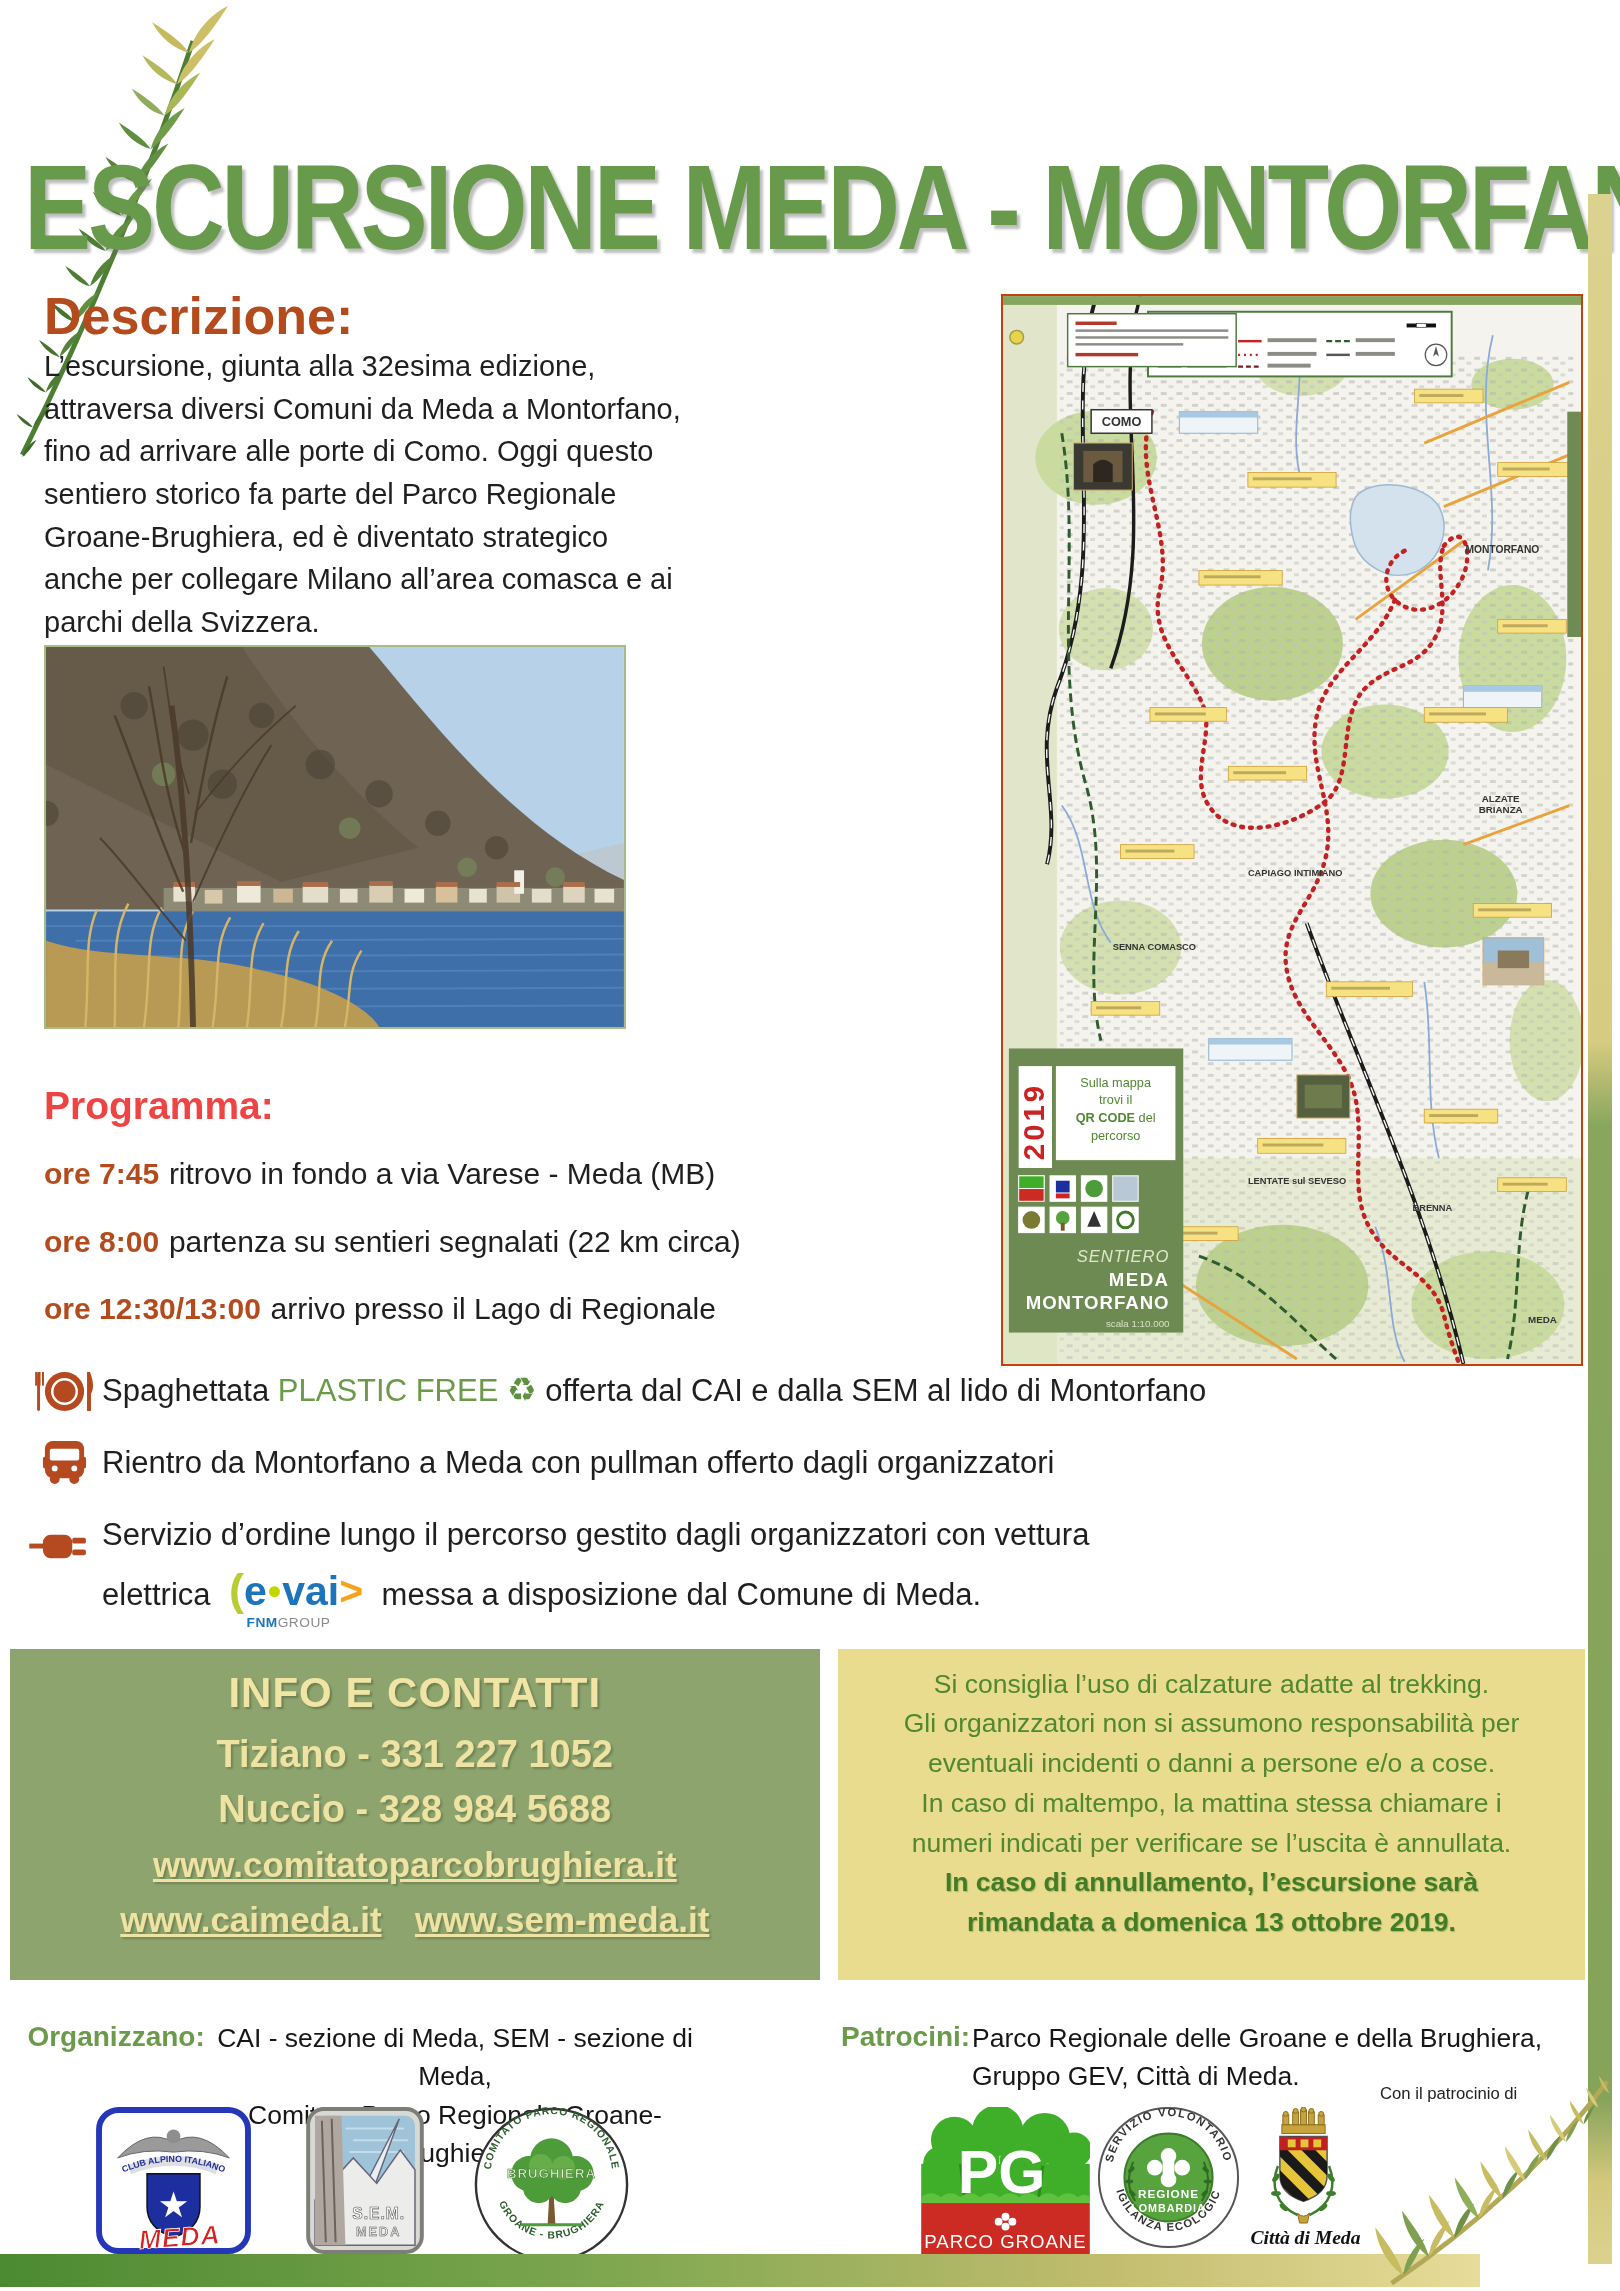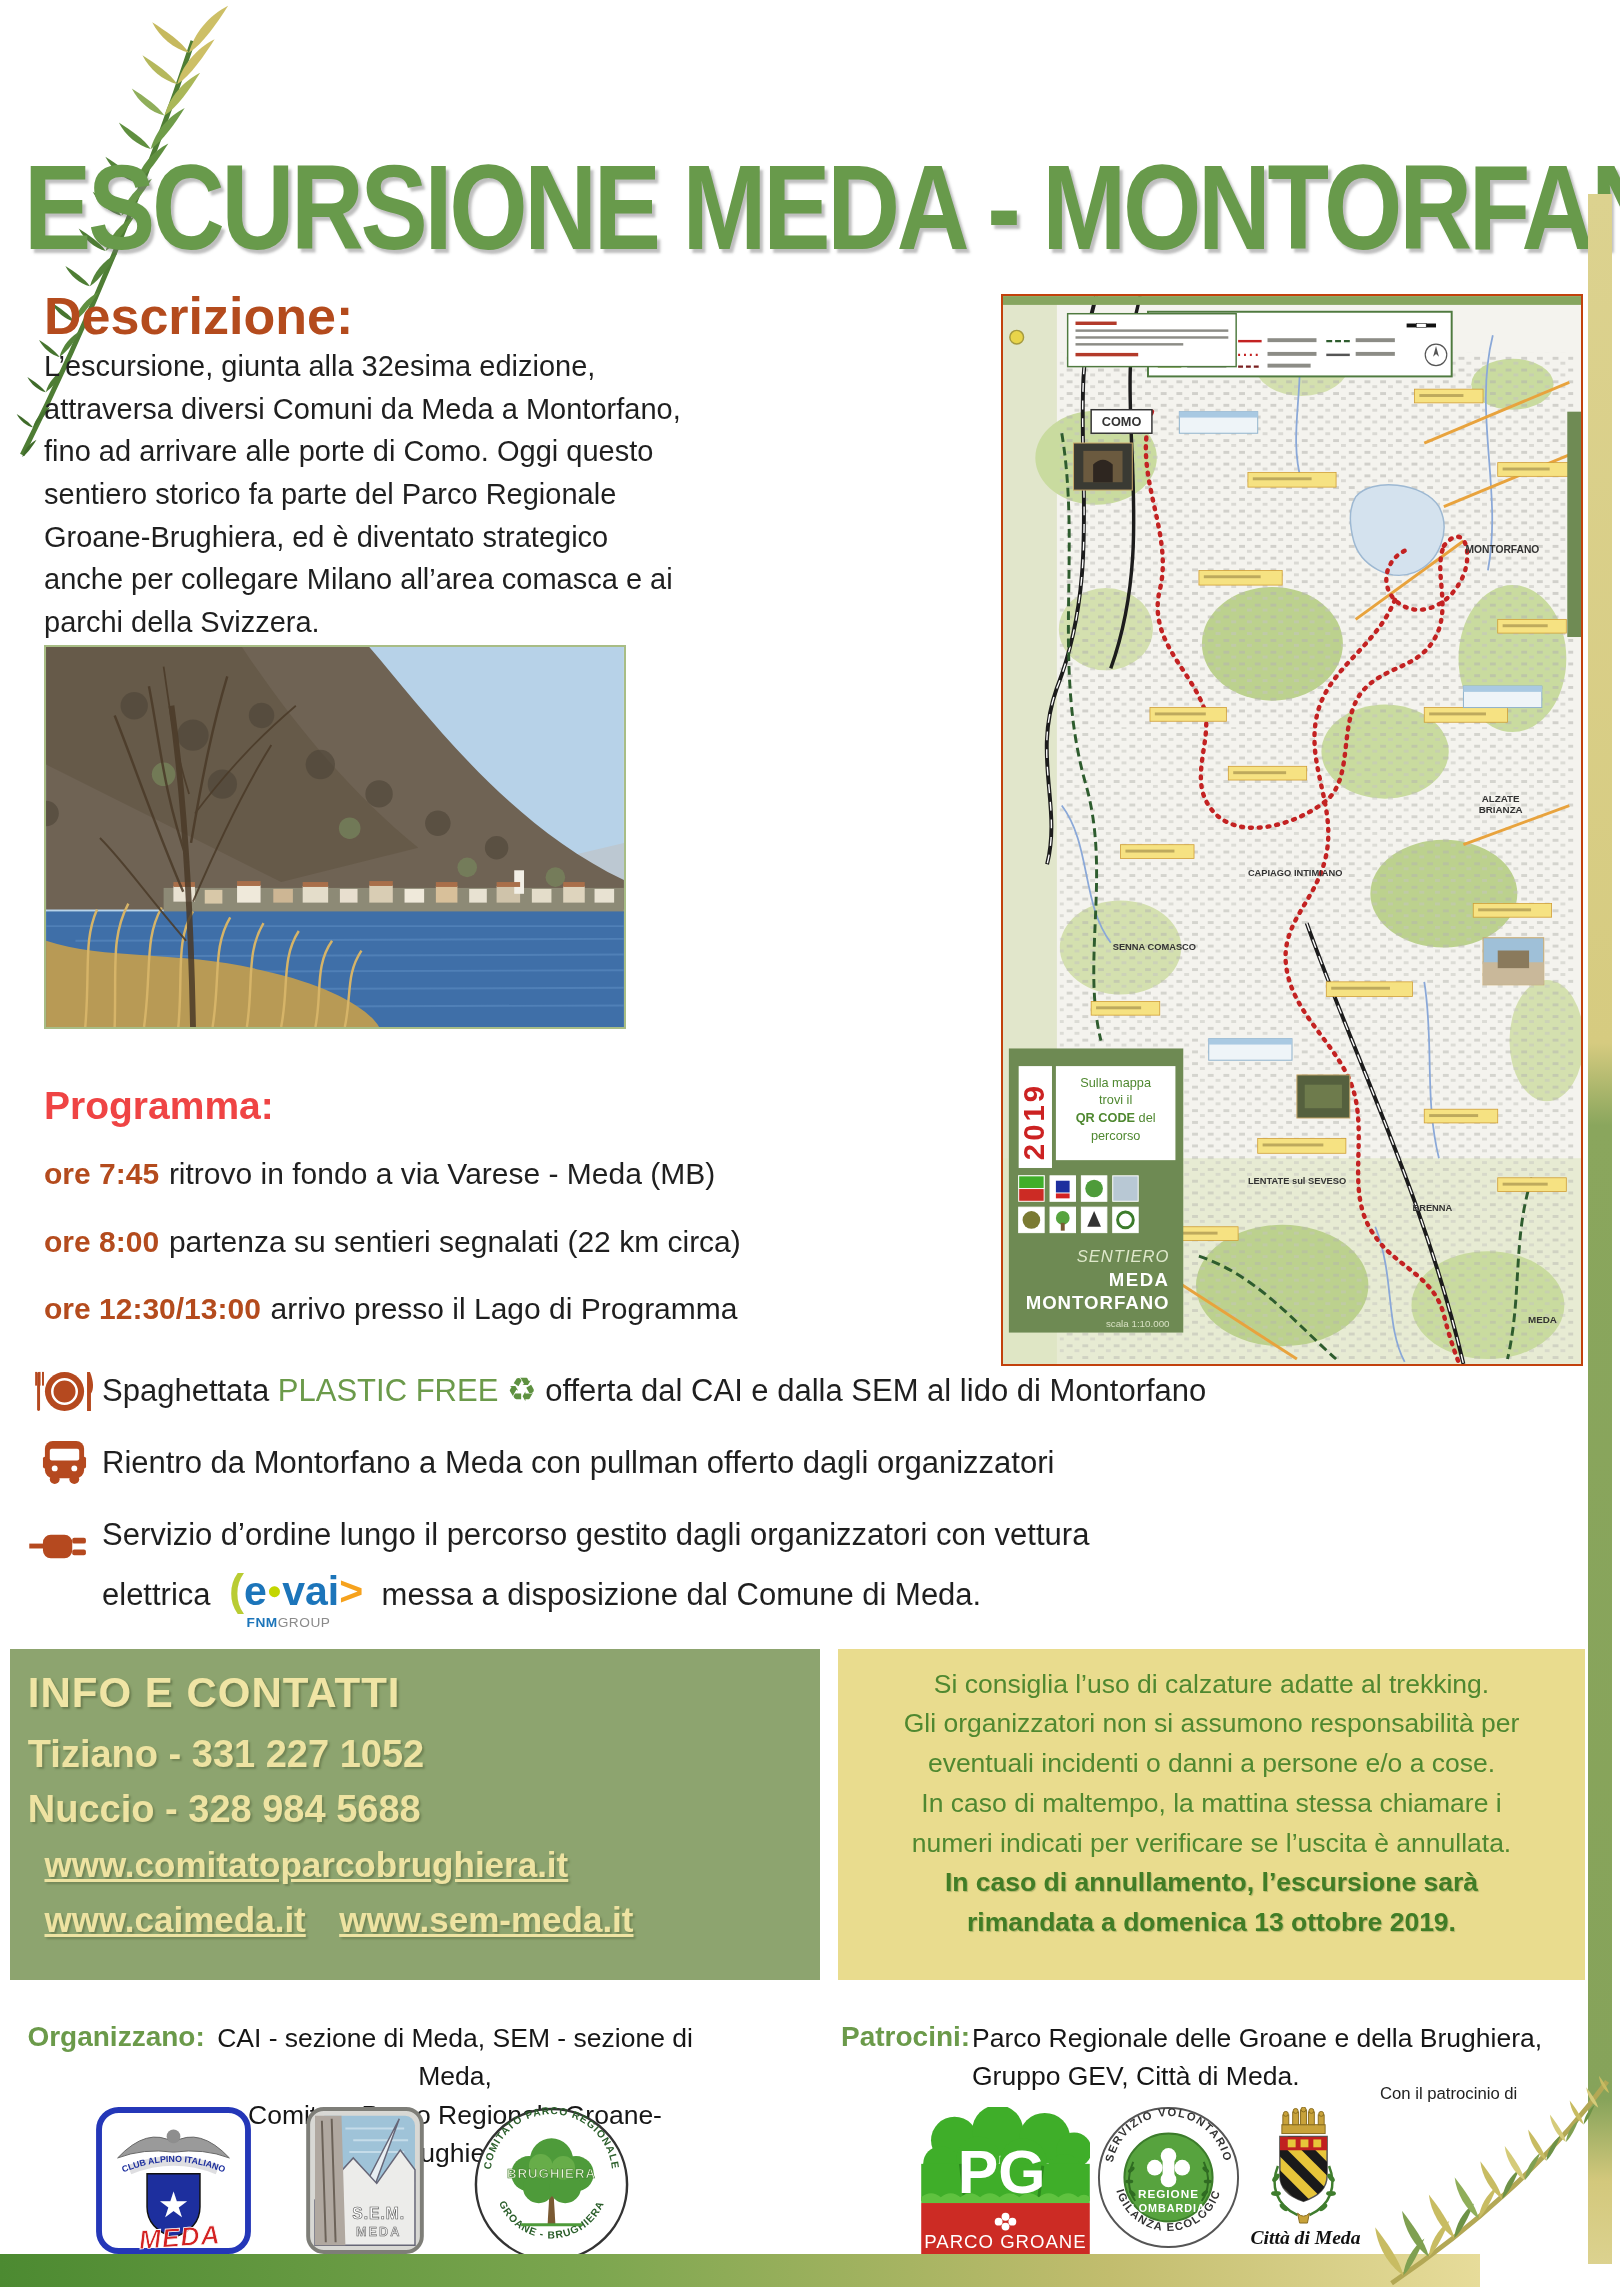--- a/index.html
+++ b/index.html
@@ -21,21 +21,21 @@
   .recycle{color:#5e9140;font-size:33px;}
   .evai{display:inline-block;position:relative;margin:0 9.8px;vertical-align:baseline;}
   .evai .p{color:#b9cc33;font-weight:bold;font-size:45px;}
   .evai .e{color:#1c75ba;font-weight:bold;font-size:41px;}
   .evai .d{color:#c3d600;font-size:25.5px;vertical-align:5.9px;}
   .evai .v{color:#1c75ba;font-weight:bold;font-size:41px;}
   .evai .a{color:#f6a21d;font-weight:bold;font-size:41px;}
   .fnm{position:absolute;left:17.6px;top:51px;font-size:13.7px;letter-spacing:0.5px;white-space:nowrap;}
   .fnm b{color:#1c75ba;} .fnm span{color:#8a8a8a;}
   .infoBox{left:9.8px;top:1649px;width:810px;height:331px;background:#8da46f;}
-  .infoBox > div{position:absolute;width:100%;padding-left:18px;}
+  .infoBox > div{position:absolute;width:100%;text-align:center;}
   .info-h{top:19.6px;font-size:42px;font-weight:bold;color:#f0e5a5;letter-spacing:1px;
           text-shadow:2px 2px 2px rgba(80,95,55,.55);}
   .info-t{font-size:38px;font-weight:bold;color:#eee3a2;text-shadow:2px 2px 2px rgba(80,95,55,.45);}
   .info-u{font-size:35px;font-weight:bold;color:#eee3a2;text-shadow:2px 2px 2px rgba(80,95,55,.45);}
   .info-u span{text-decoration:underline;margin:0 16.7px;}
   .advBox{left:838px;top:1649px;width:747px;height:331px;background:#e9dc8e;text-align:center;
           padding-top:15.7px;box-sizing:border-box;}
   .adv-l{font-size:26.5px;line-height:1.5;color:#4f8830;}
   .adv-b{font-weight:bold;color:#417d26;text-shadow:1px 1px 1px rgba(120,140,70,.5);}
   .credLabel{font-size:28px;font-weight:bold;color:#6b9a4a;white-space:nowrap;}
@@ -186,21 +186,21 @@
   </div>
 
   <div class="abs h-green" style="left:44px;top:1084px">Programma:</div>
   <div class="abs prog-row" style="top:1157px">
     <span class="time">ore 7:45</span><span>ritrovo in fondo a via Varese - Meda (MB)</span>
   </div>
   <div class="abs prog-row" style="top:1225px">
     <span class="time">ore 8:00</span><span>partenza su sentieri segnalati (22 km circa)</span>
   </div>
   <div class="abs prog-row" style="top:1292px">
-    <span class="time">ore 12:30/13:00</span><span>arrivo presso il Lago di Programma</span>
+    <span class="time">ore 12:30/13:00</span><span>arrivo presso il Lago di Regionale</span>
   </div>
 
   <svg class="abs" style="left:35px;top:1368px" width="61" height="47" viewBox="0 0 62 48">
     <g fill="#b5491f">
       <rect x="2" y="4" width="3" height="40" rx="1.5"></rect>
       <rect x="0" y="4" width="2" height="14"></rect>
         <rect x="3.5" y="4" width="2" height="14"></rect>
         <rect x="7" y="4" width="2" height="14"></rect>
       <circle cx="30" cy="24" r="20"></circle>
       <path d="M56,4 C60,14 60,22 57,26 L57,44 L53,44 L53,4 Z"></path>

